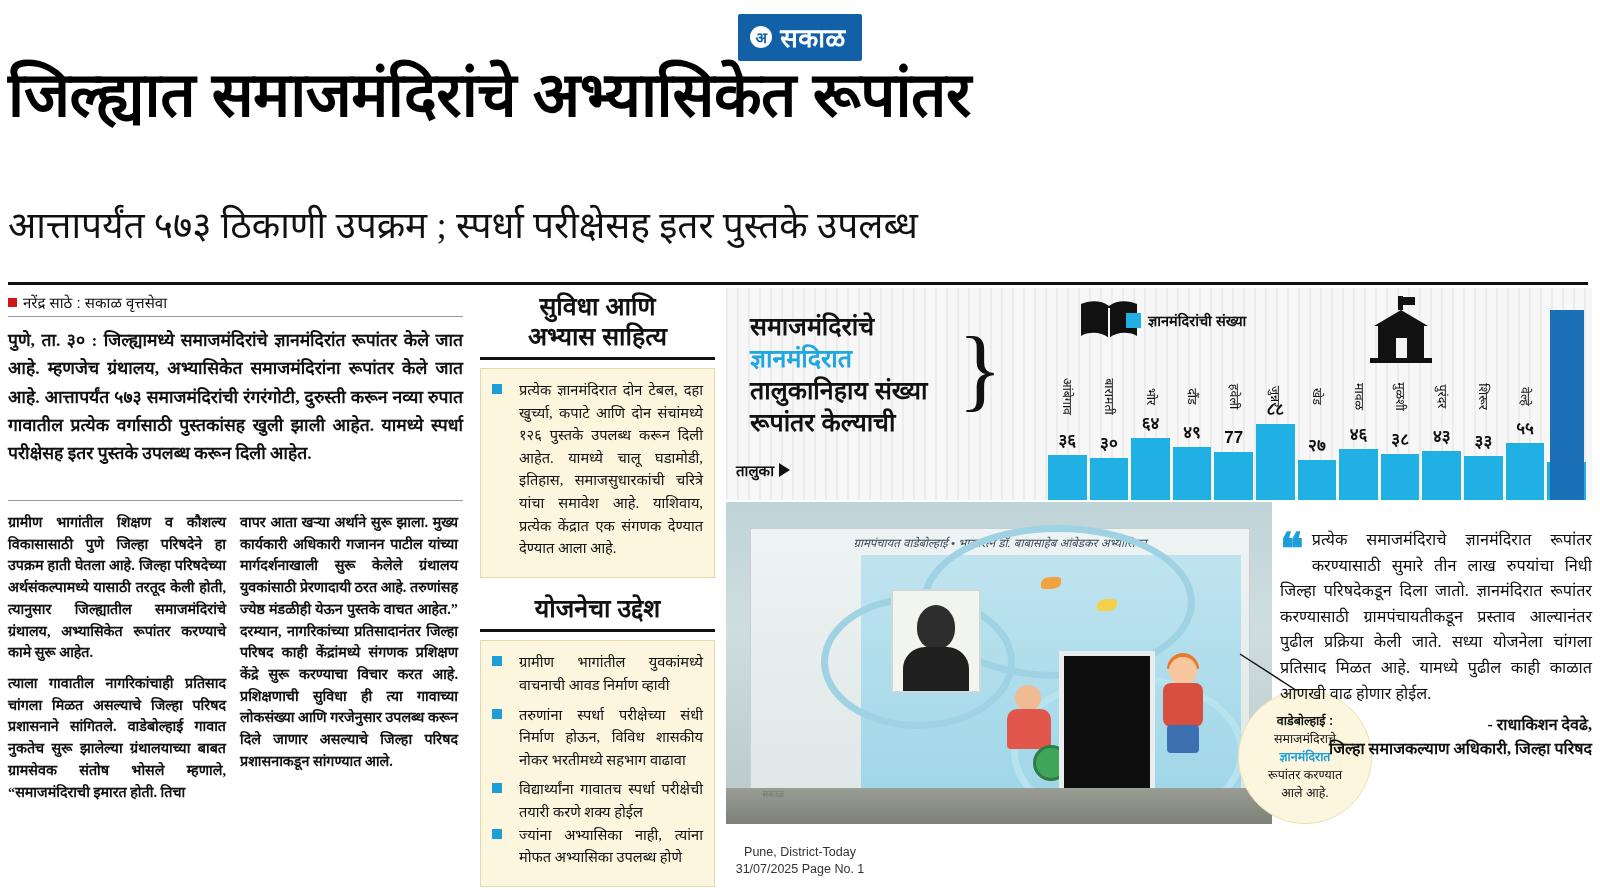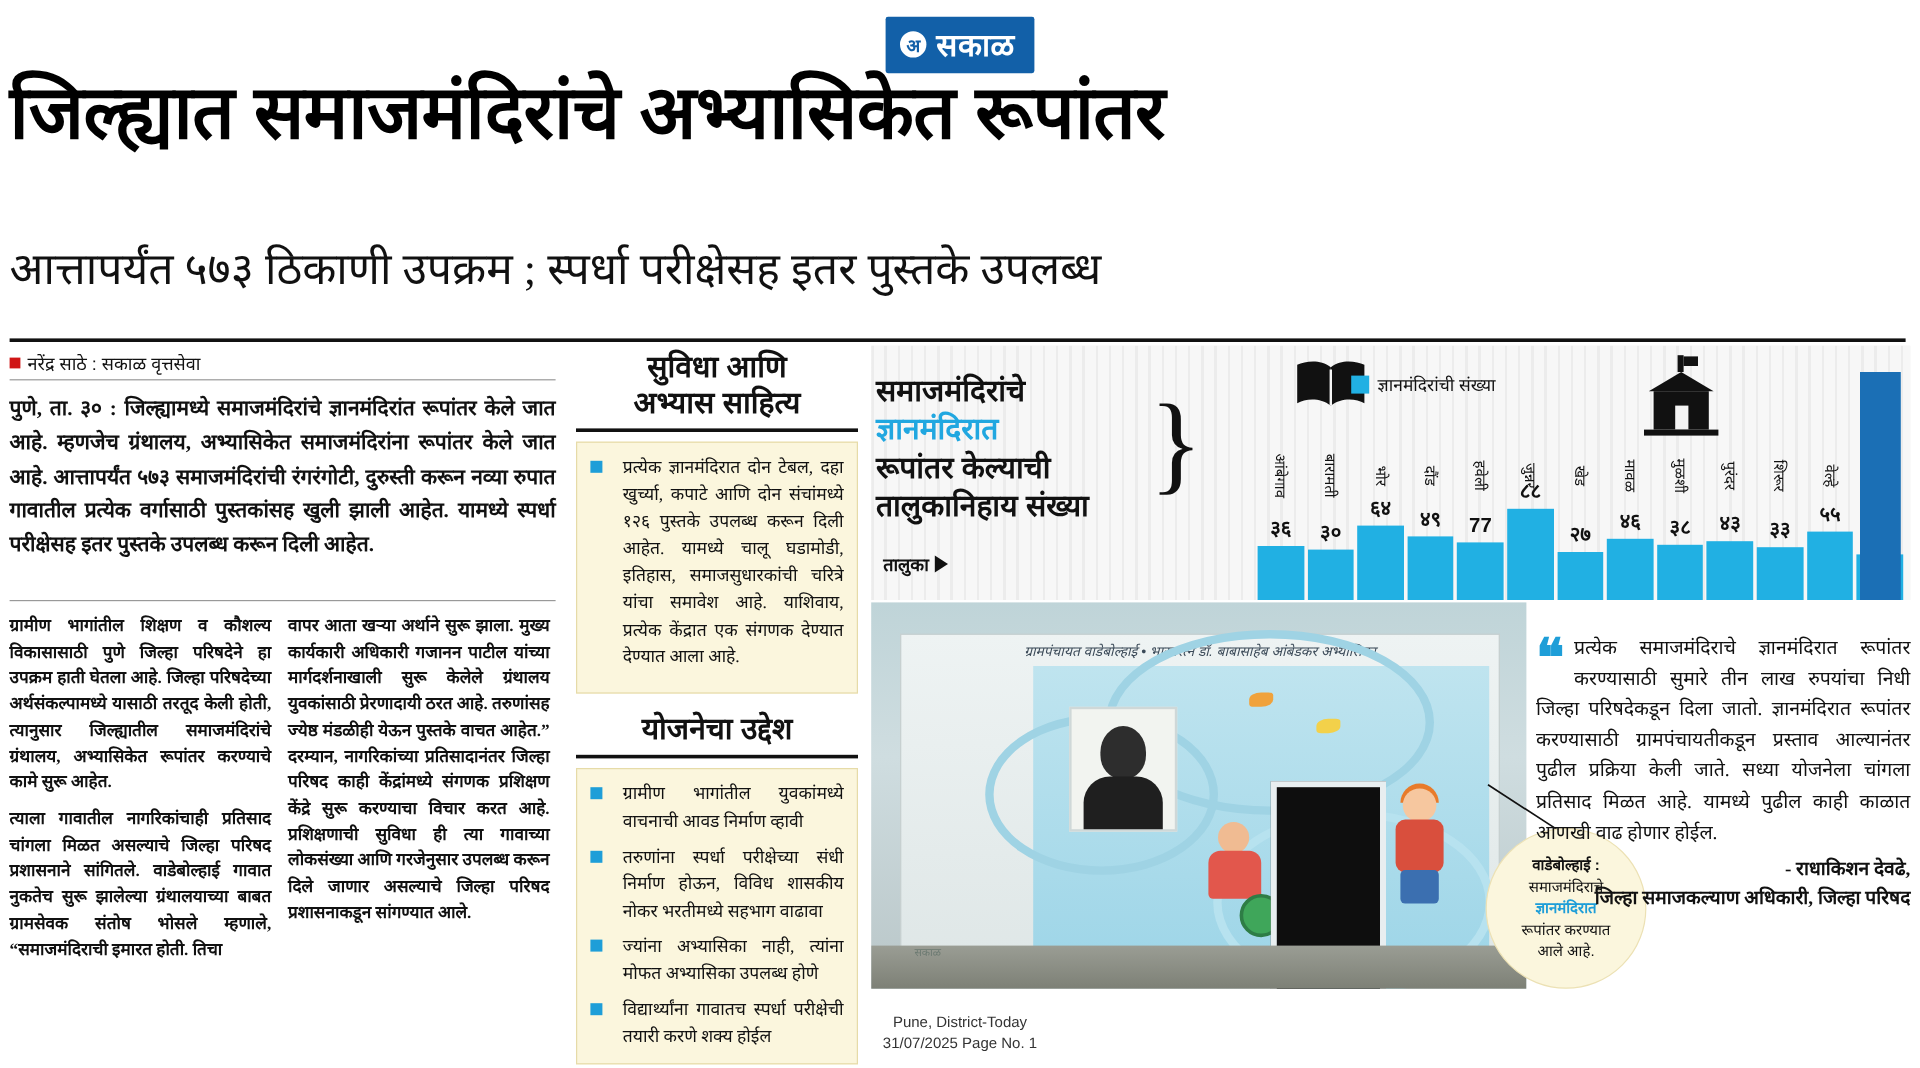--- a/index.html
+++ b/index.html
@@ -100,42 +100,42 @@
   .chartpanel{
     position:absolute;left:726px;top:288px;width:866px;height:212px;
     background:#f4f4f4;
     overflow:hidden;
   }
   .chart-stripes{
     position:absolute;inset:0;
     background:repeating-linear-gradient(90deg,#ececec 0 2px,#f7f7f7 2px 11px);
   }
   .chart-title{
-    position:absolute;left:4px;top:22px;width:210px;
+    position:absolute;left:24px;top:22px;width:210px;
     font-family:"Liberation Sans",sans-serif;
     font-weight:bold;font-size:25px;line-height:1.28;color:#111;
   }
   .chart-title .hl{color:#21a7e0;}
   .brace{
     position:absolute;left:232px;top:28px;font-size:92px;color:#111;
     font-family:"Liberation Serif",serif;
   }
   .taluka-tag{
     position:absolute;left:10px;top:172px;
     font-family:"Liberation Sans",sans-serif;font-weight:bold;font-size:15px;
     display:flex;align-items:center;gap:5px;
   }
   .taluka-tag .arrow{
     width:0;height:0;border-left:11px solid #111;
     border-top:7px solid transparent;border-bottom:7px solid transparent;
   }
   .legend{
     position:absolute;left:400px;top:22px;
     display:flex;align-items:center;gap:7px;
-    font-family:"Liberation Sans",sans-serif;font-size:14.5px;font-weight:normal;
+    font-family:"Liberation Sans",sans-serif;font-size:14.5px;font-weight:bold;
   }
   .legend .sw{width:15px;height:15px;background:#21b0e3;display:inline-block;}
   .book-icon{position:absolute;left:352px;top:10px;}
   .school-icon{position:absolute;left:636px;top:4px;}
 
   .bars{
     position:absolute;left:322px;top:96px;width:538px;height:116px;
     display:flex;align-items:flex-end;gap:3px;
   }
   .bar-wrap{position:relative;flex:1;display:flex;flex-direction:column;justify-content:flex-end;align-items:center;height:116px;}
@@ -297,39 +297,39 @@
     <div class="box-rule"></div>
     <div class="tintbox" style="margin-top:8px;">
       <div class="bullet-row">
         <span class="bsq"></span>
         <span class="t">ग्रामीण भागांतील युवकांमध्ये वाचनाची आवड निर्माण व्हावी</span>
       </div>
       <div class="bullet-row">
         <span class="bsq"></span>
         <span class="t">तरुणांना स्पर्धा परीक्षेच्या संधी निर्माण होऊन, विविध शासकीय नोकर भरतीमध्ये सहभाग वाढावा</span>
       </div>
+      <div class="bullet-row" style="margin-bottom:0;">
+        <span class="bsq"></span>
+        <span class="t">विद्यार्थ्यांना गावातच स्पर्धा परीक्षेची तयारी करणे शक्य होईल</span>
+      </div>
       <div class="bullet-row">
         <span class="bsq"></span>
         <span class="t">ज्यांना अभ्यासिका नाही, त्यांना मोफत अभ्यासिका उपलब्ध होणे</span>
       </div>
-      <div class="bullet-row" style="margin-bottom:0;">
-        <span class="bsq"></span>
-        <span class="t">विद्यार्थ्यांना गावातच स्पर्धा परीक्षेची तयारी करणे शक्य होईल</span>
-      </div>
     </div>
   </div>
 
   <div class="chartpanel">
     <div class="chart-stripes"></div>
 
     <div class="chart-title">
       <div>समाजमंदिरांचे</div>
       <div class="hl">ज्ञानमंदिरात</div>
+      <div>तालुकानिहाय संख्या</div>
       <div>रूपांतर केल्याची</div>
-      <div>तालुकानिहाय संख्या</div>
     </div>
 
     <div class="brace">}</div>
 
     <div class="taluka-tag">
       <span>तालुका</span>
       <span class="arrow"></span>
     </div>
 
     <svg class="book-icon" width="62" height="44" viewBox="0 0 62 44">

